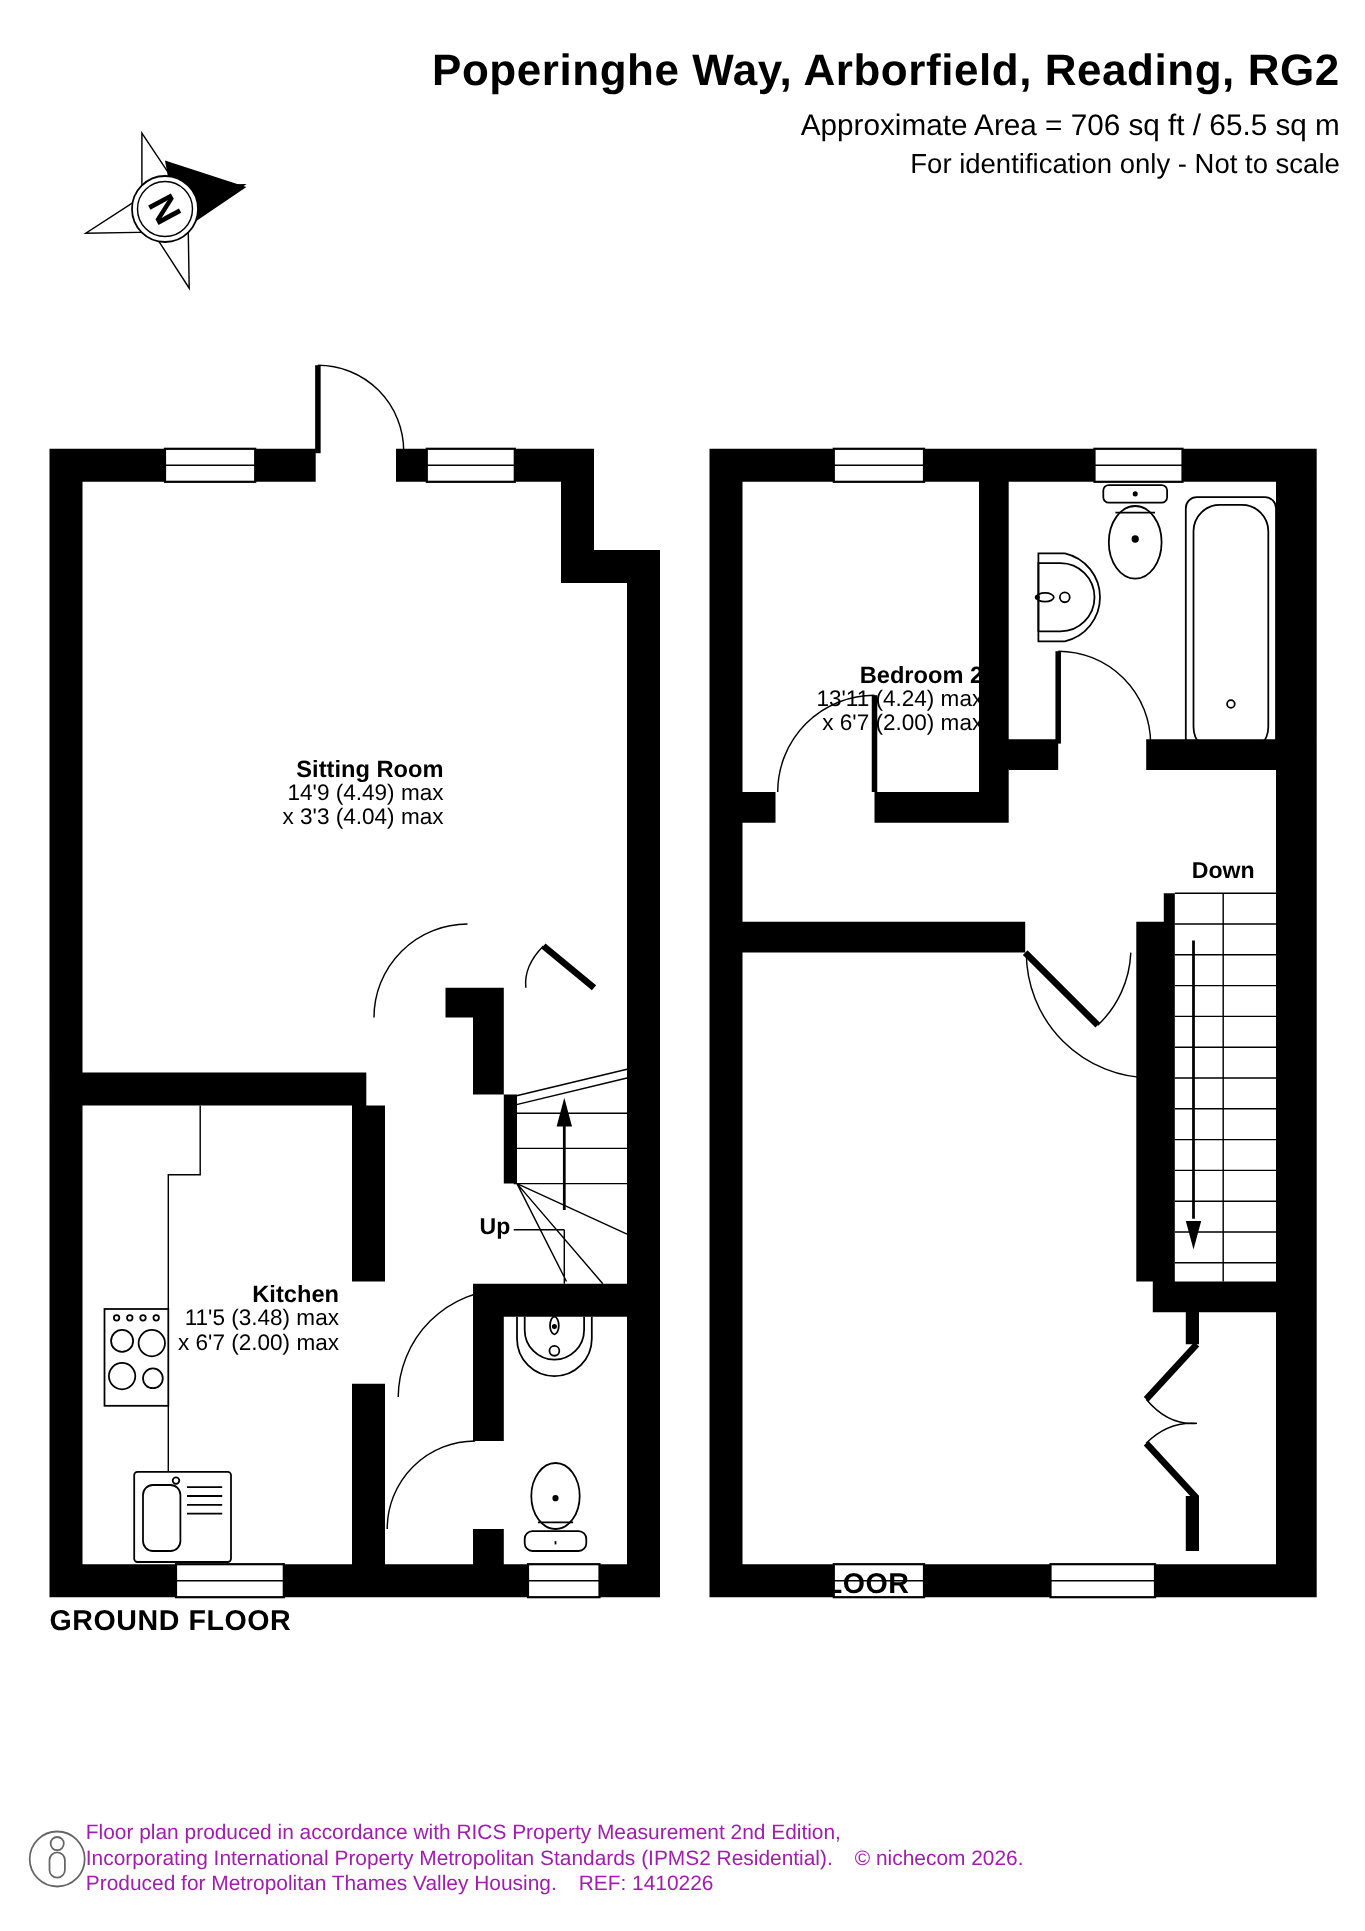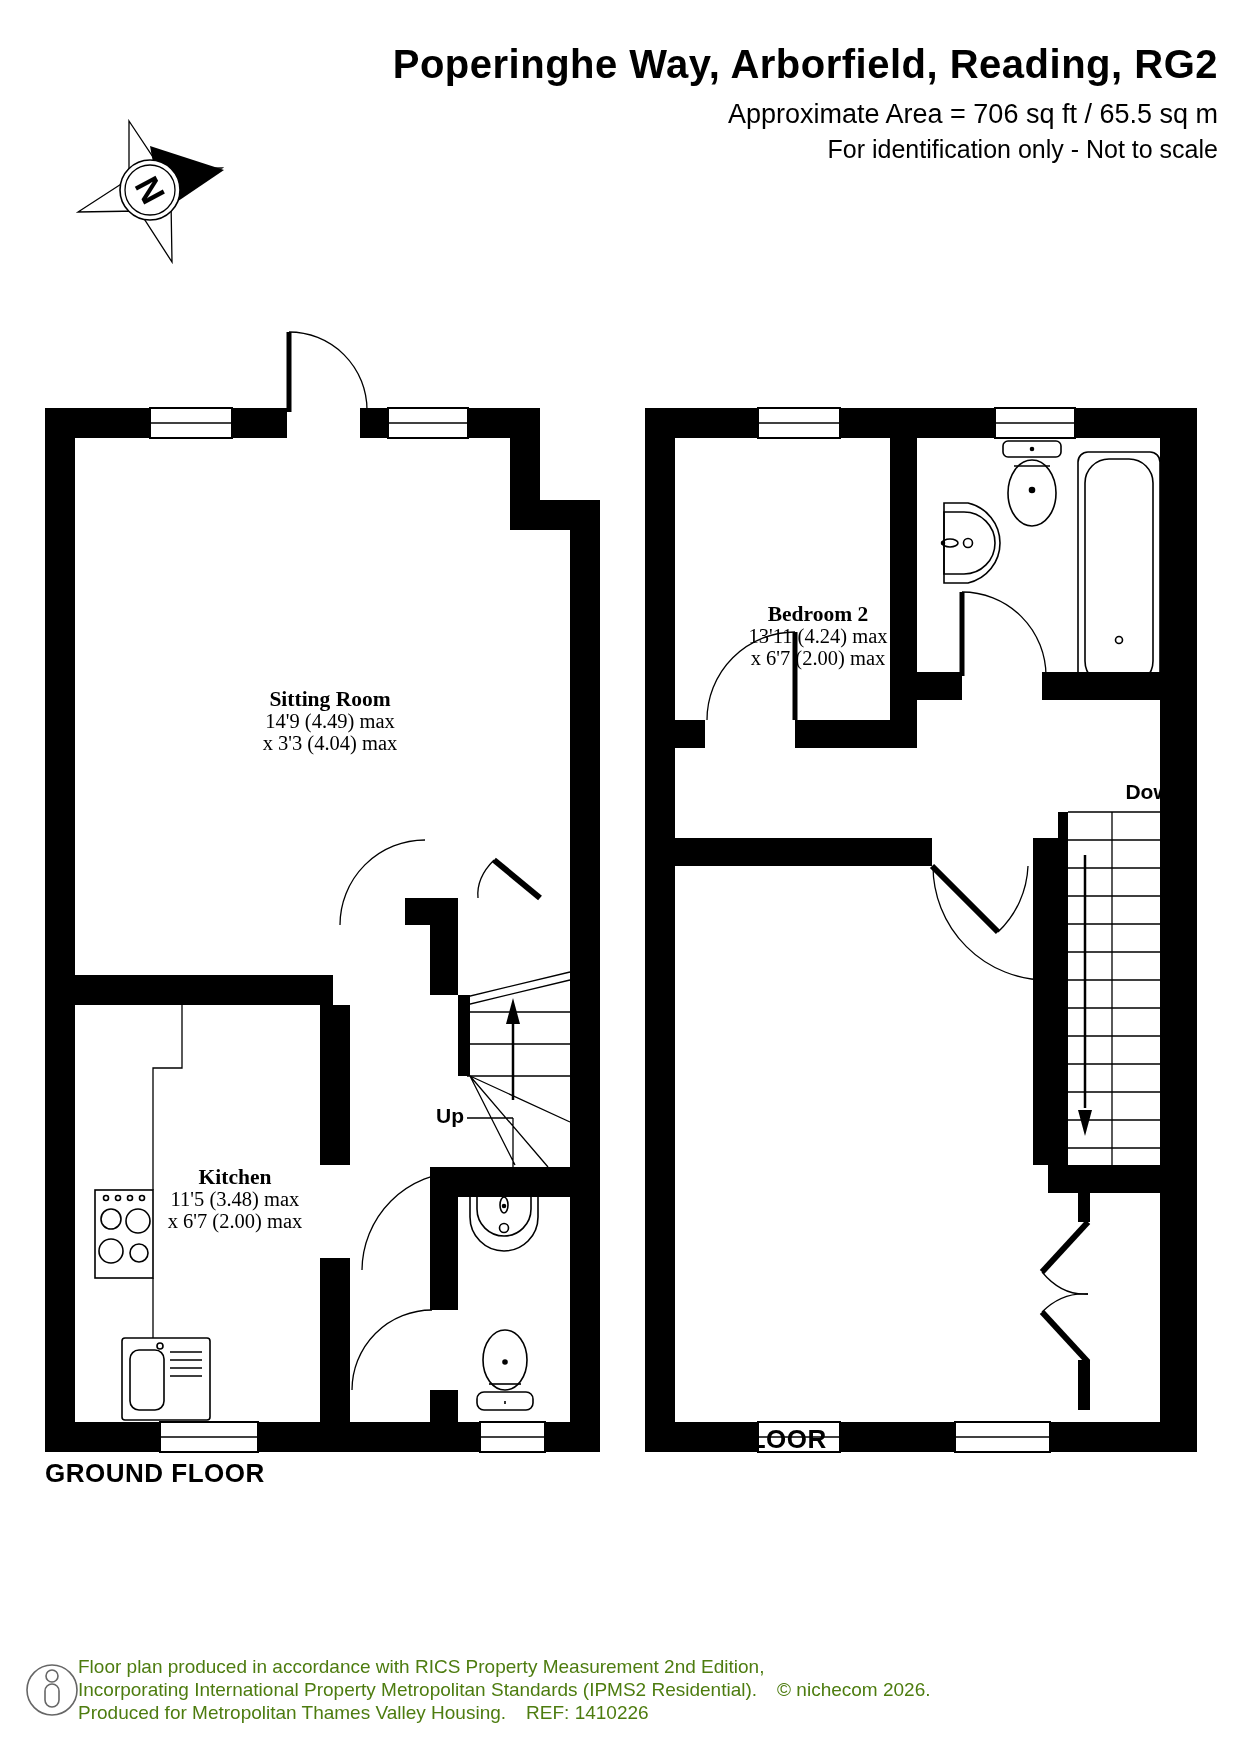--- a/index.html
+++ b/index.html
@@ -2,26 +2,26 @@
 <html><head>
 <meta charset="utf-8">
 <style>
   html,body{margin:0;padding:0;background:#fff;}
   .page{position:relative;width:1241px;height:1755px;background:#fff;overflow:hidden;
         font-family:"Liberation Sans", sans-serif;color:#000;}
   .abs{position:absolute;}
   .title{right:23px;top:42px;font-size:40px;font-weight:bold;letter-spacing:0.5px;}
   .area-line{right:23px;top:99px;font-size:27px;}
   .disclaimer{right:23px;top:135px;font-size:25px;}
-  .room-label{text-align:center;transform:translateX(-50%);line-height:22px;white-space:nowrap;font-family:Liberation Serif, serif;}
+  .room-label{text-align:right;transform:translateX(-50%);line-height:22px;white-space:nowrap;}
   .room-name{font-size:21.5px;font-weight:bold;}
   .room-dim{font-size:20.5px;}
   .stairs-label{transform:translateX(-50%);font-size:21px;font-weight:bold;white-space:nowrap;}
   .floor-label{font-size:26px;font-weight:bold;letter-spacing:0.5px;white-space:nowrap;}
-  .footer-line{left:78px;font-size:19px;color:#4d7c0f;white-space:nowrap;}
+  .footer-line{left:78px;font-size:19px;color:#a21caf;white-space:nowrap;}
   .footer-line .gap{margin-left:20px;}
   svg.plan{position:absolute;left:0;top:0;}
   .wall{fill:#000;stroke:none;}
   .thin{fill:none;stroke:#000;stroke-width:1.3px;}
   .fix{fill:none;stroke:#000;stroke-width:1.6px;}
   .win{fill:#fff;stroke:#000;stroke-width:2px;}
   .leaf{stroke:#000;stroke-width:6px;fill:none;}
   .leaf5{stroke:#000;stroke-width:5px;fill:none;}
   .arrow{stroke:#000;stroke-width:2.5px;fill:none;}
   .ahead{fill:#000;stroke:none;}
@@ -222,21 +222,21 @@
 
   <div class="abs stairs-label" style="left:450px;top:1104px;">Up</div>
 
   <div class="abs room-label" style="left:818px;top:603px;">
     <div class="room-name">Bedroom 2</div>
     <div class="room-dim">13'11 (4.24) max</div>
     <div class="room-dim">x 6'7 (2.00) max</div>
   </div>
 
 
-  <div class="abs stairs-label" style="left:1154px;top:780px;">Down</div>
+  <div class="abs stairs-label" style="left:1112px;top:780px;">Down</div>
 
   <div class="abs floor-label" style="left:45px;top:1458px;">GROUND FLOOR</div>
   <div class="abs floor-label" style="left:648px;top:1424px;">FIRST FLOOR</div>
 
   <div class="abs footer-line" style="top:1656px;">Floor plan produced in accordance with RICS Property Measurement 2nd Edition,</div>
   <div class="abs footer-line" style="top:1679px;">
     <span>Incorporating International Property Metropolitan Standards (IPMS2 Residential).</span><span class="gap">© nichecom 2026.</span>
   </div>
   <div class="abs footer-line" style="top:1702px;">
     <span>Produced for Metropolitan Thames Valley Housing.</span><span class="gap">REF:  1410226</span>

